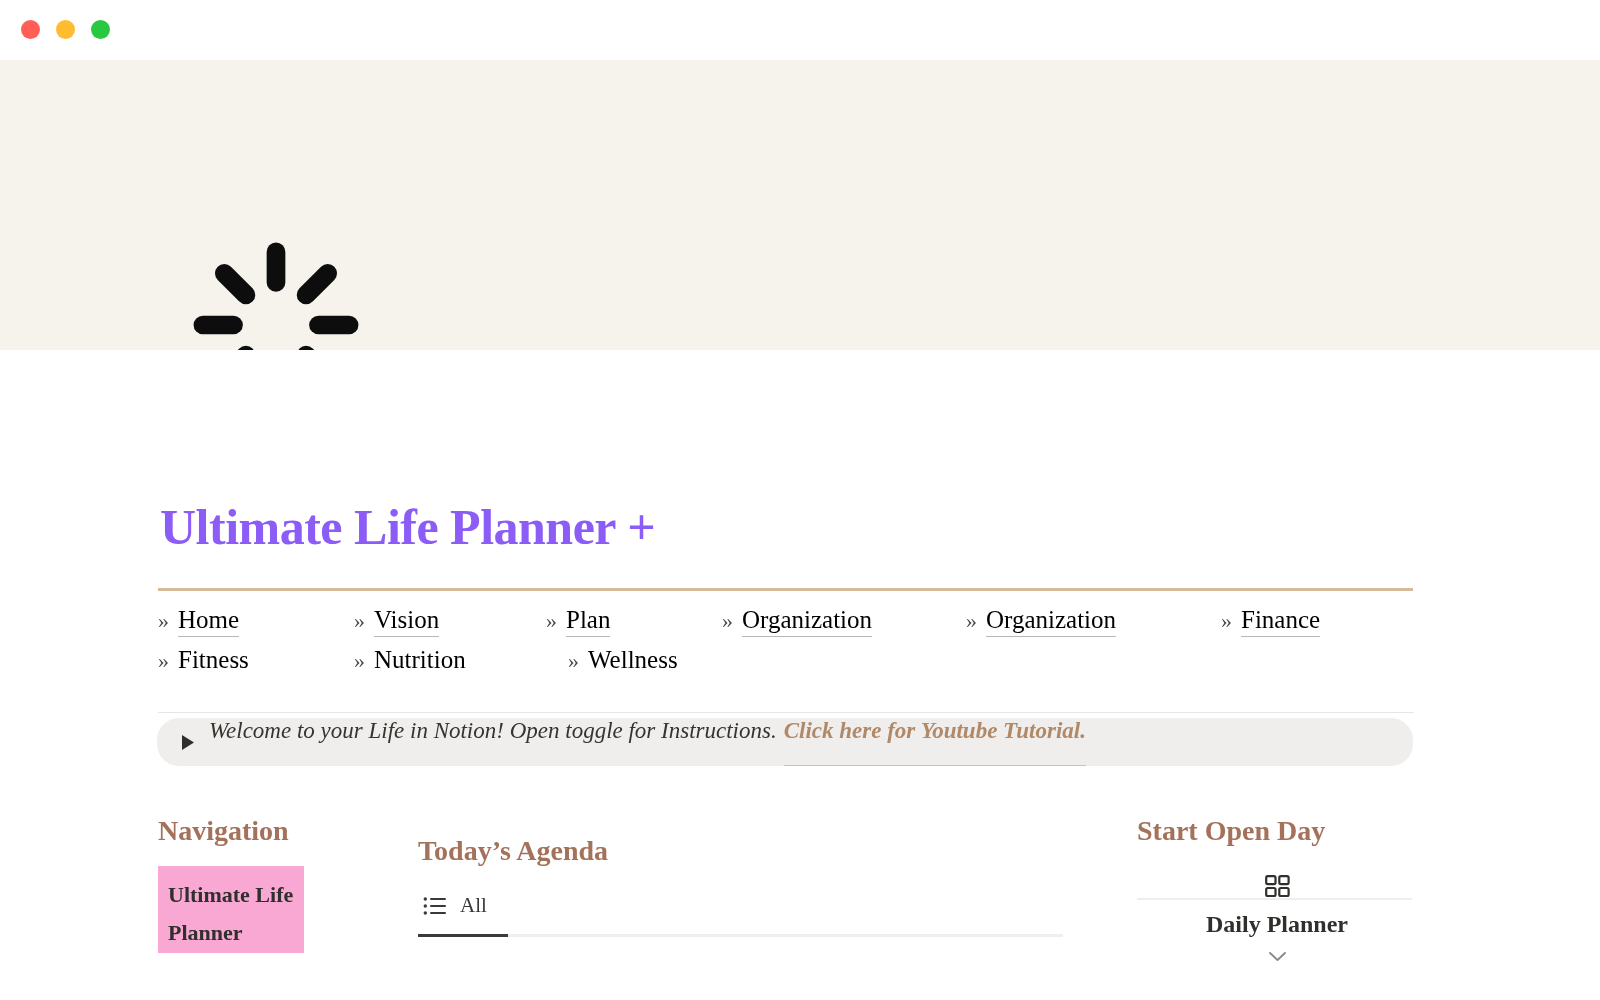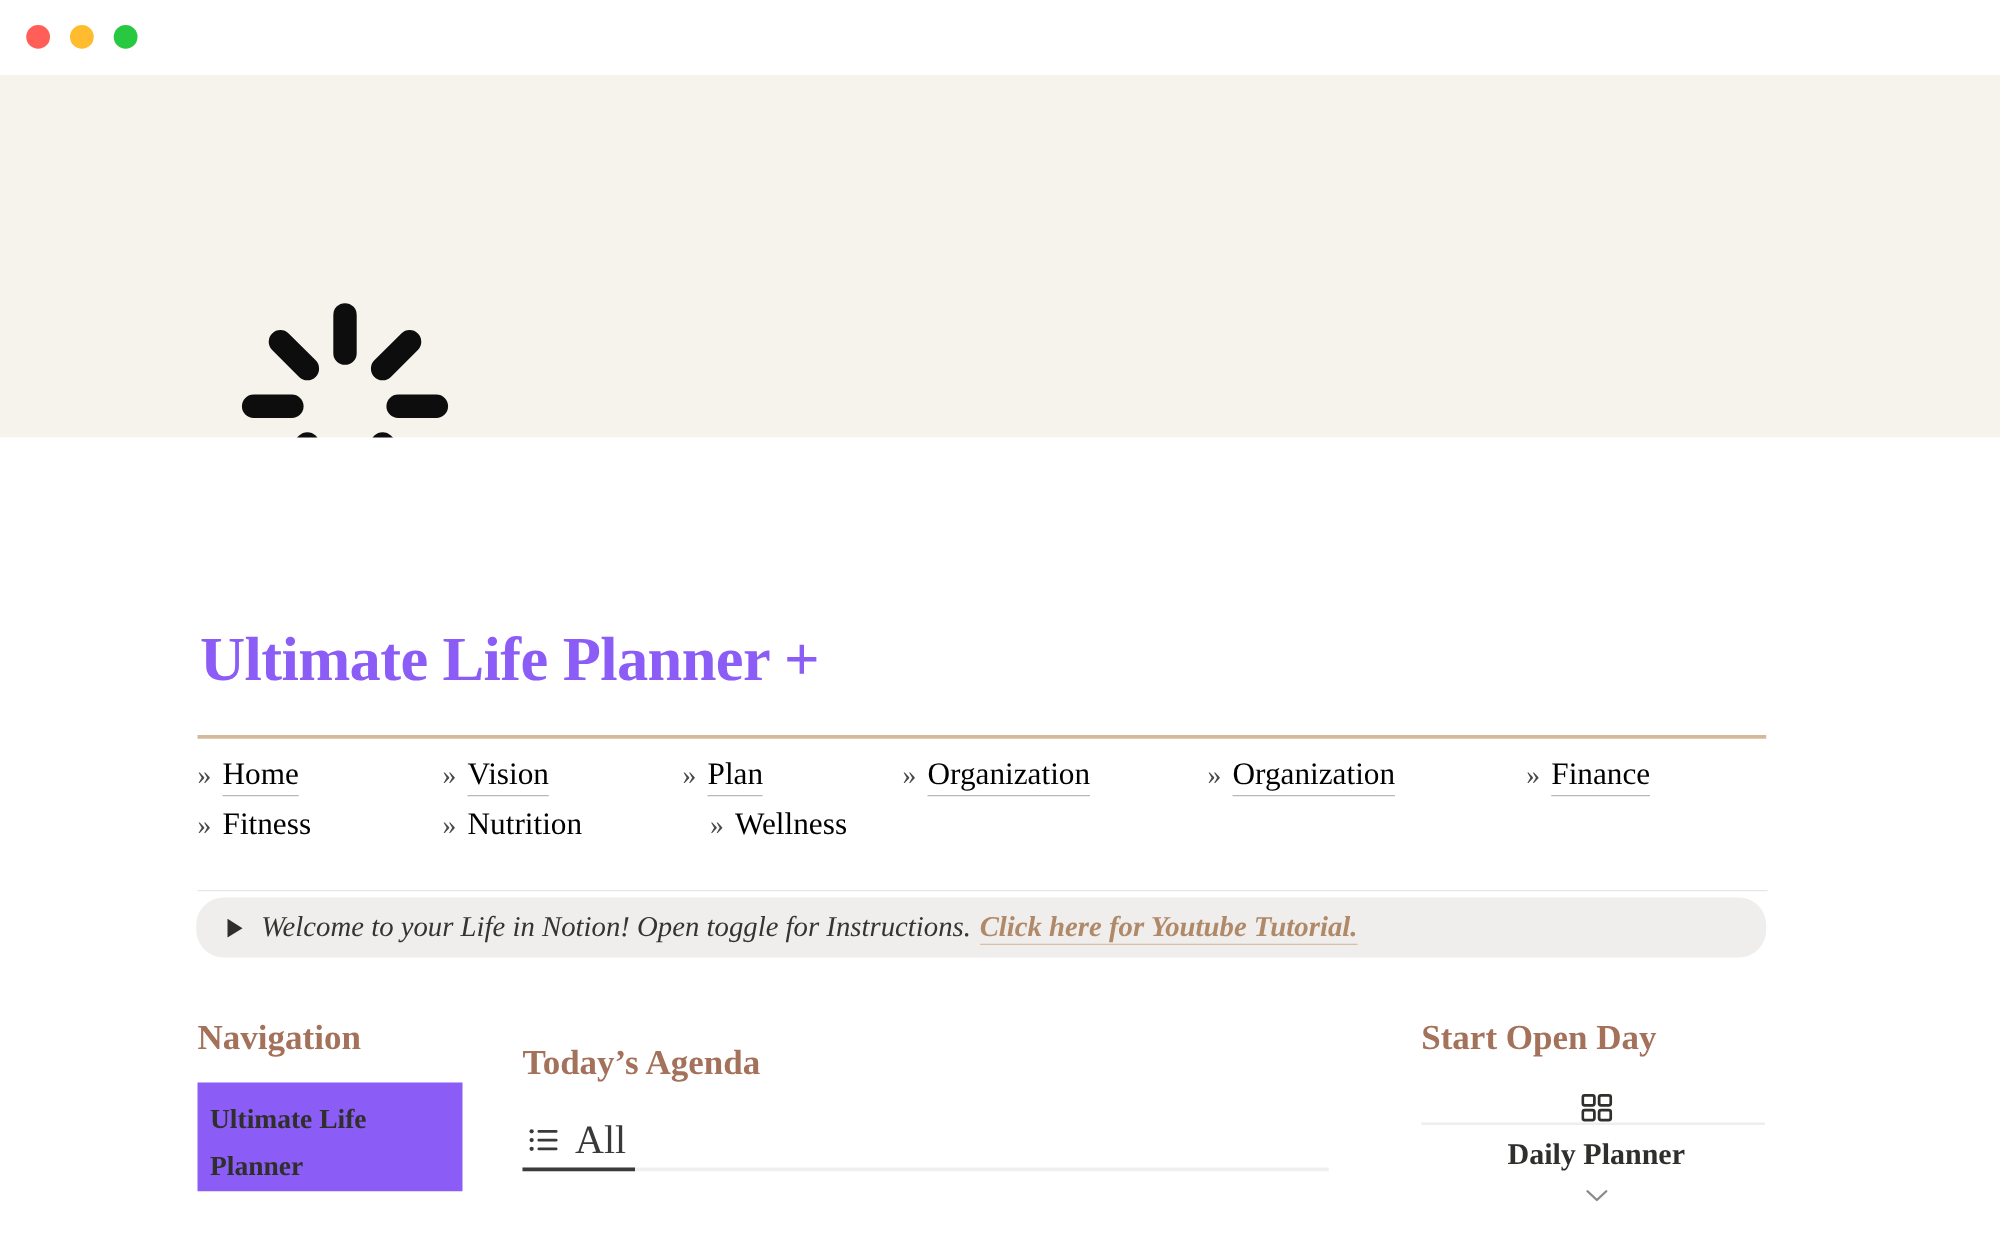--- a/index.html
+++ b/index.html
@@ -83,21 +83,21 @@
   #nav-rule {
     position: absolute; left: 158px; top: 362px;
     width: 1256px; height: 1px; background: #e6e6e4;
   }
 
   
   #callout {
     position: absolute; left: 157px; top: 368px;
     width: 1256px; height: 48px;
     background: #efeeed;
-    display: flex; align-items: center; border-radius: 22px;
+    display: flex;  border-radius: 22px;
   }
   #callout-toggle {
     width: 36px; display: flex; justify-content: center; align-items: center;
     margin-left: 12px;
   }
   #callout-toggle svg { display: block; }
   #callout-text {
     font-size: 23px; font-style: italic; color: #35352f;
     white-space: nowrap; margin-left: 4px;
   }
@@ -110,37 +110,37 @@
 
   
   .col-heading {
     font-size: 28px; font-weight: bold; color: #a4715a;
     white-space: nowrap;
   }
 
   #col-navigation { position: absolute; left: 158px; top: 465px; width: 250px; }
   #nav-card {
     margin-top: 19px;
-    width: 212px; min-height: 84px;
-    background: #8b5cf6;
+    width: 146px; min-height: 84px;
+    background: #f9a8d4;
     padding: 10px 12px 0 10px;
   }
   #nav-card-label {
     font-size: 22px; font-weight: bold; color: #2f2f2c;
     line-height: 1.74; width: 160px;
   }
 
   #col-agenda { position: absolute; left: 418px; top: 485px; width: 700px; }
   #agenda-tabs { margin-top: 26px; position: relative; height: 44px; }
   #tab-all {
     display: flex; align-items: center; gap: 13px;
     position: absolute; left: 5px; top: 0;
   }
   #tab-all-icon svg { display: block; }
-  #tab-all-label { font-size: 32px; color: #39393a; }
+  #tab-all-label { font-size: 21px; color: #39393a; }
   #tab-track {
     position: absolute; left: 0; top: 41px;
     width: 645px; height: 3px; background: #efefee;
   }
   #tab-indicator {
     position: absolute; left: 0; top: 41px;
     width: 90px; height: 3px; background: #3b3b3b;
   }
 
   #col-startday { position: absolute; left: 1137px; top: 465px; width: 280px; }

